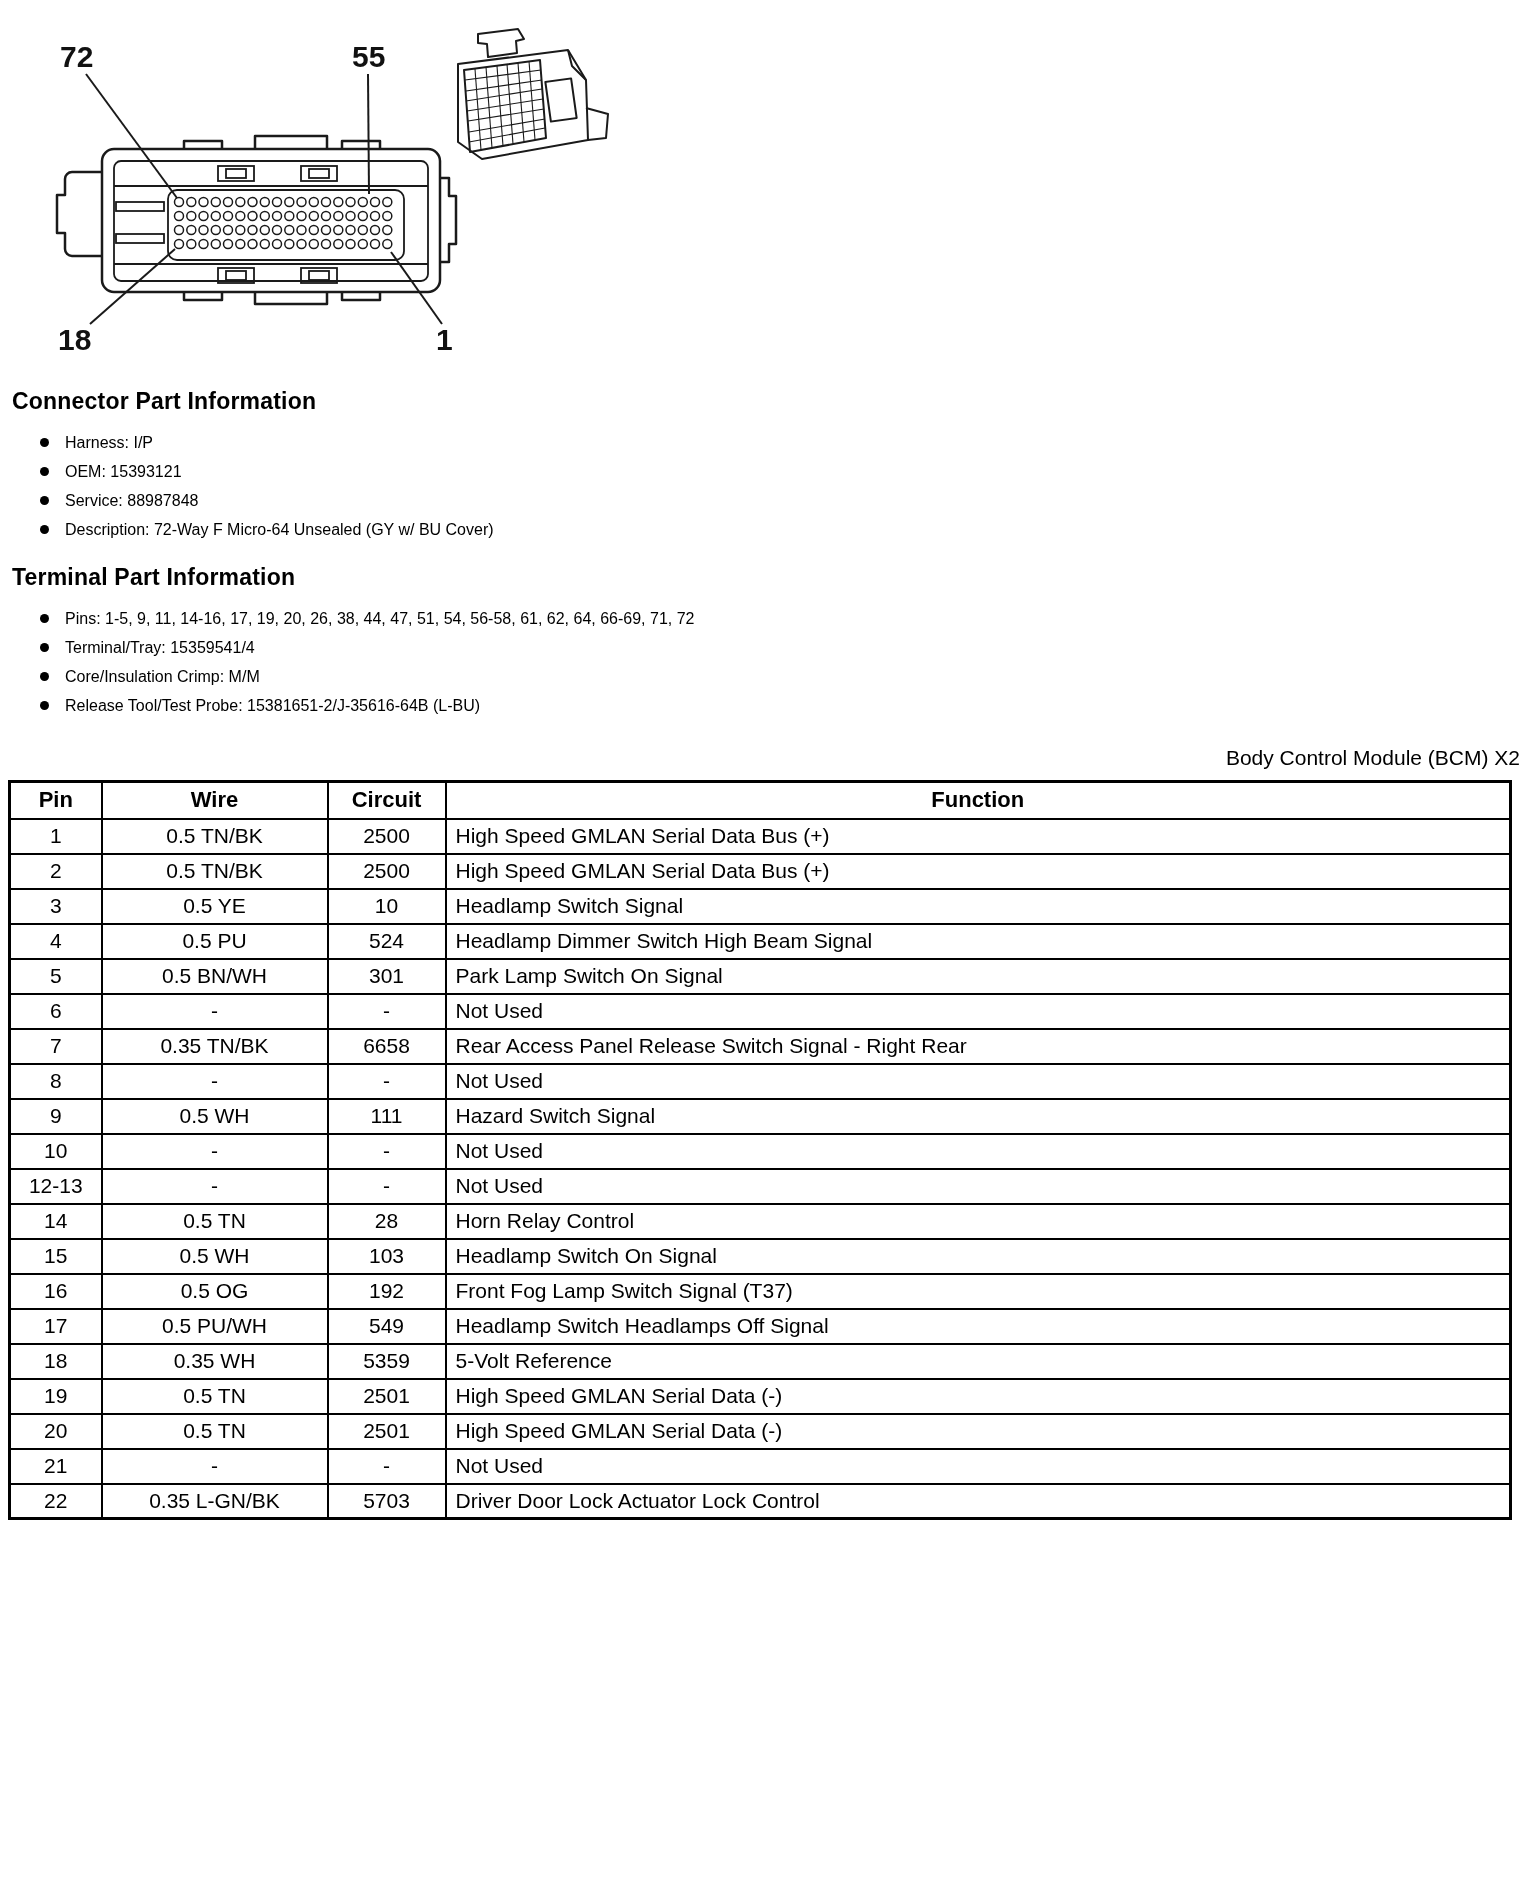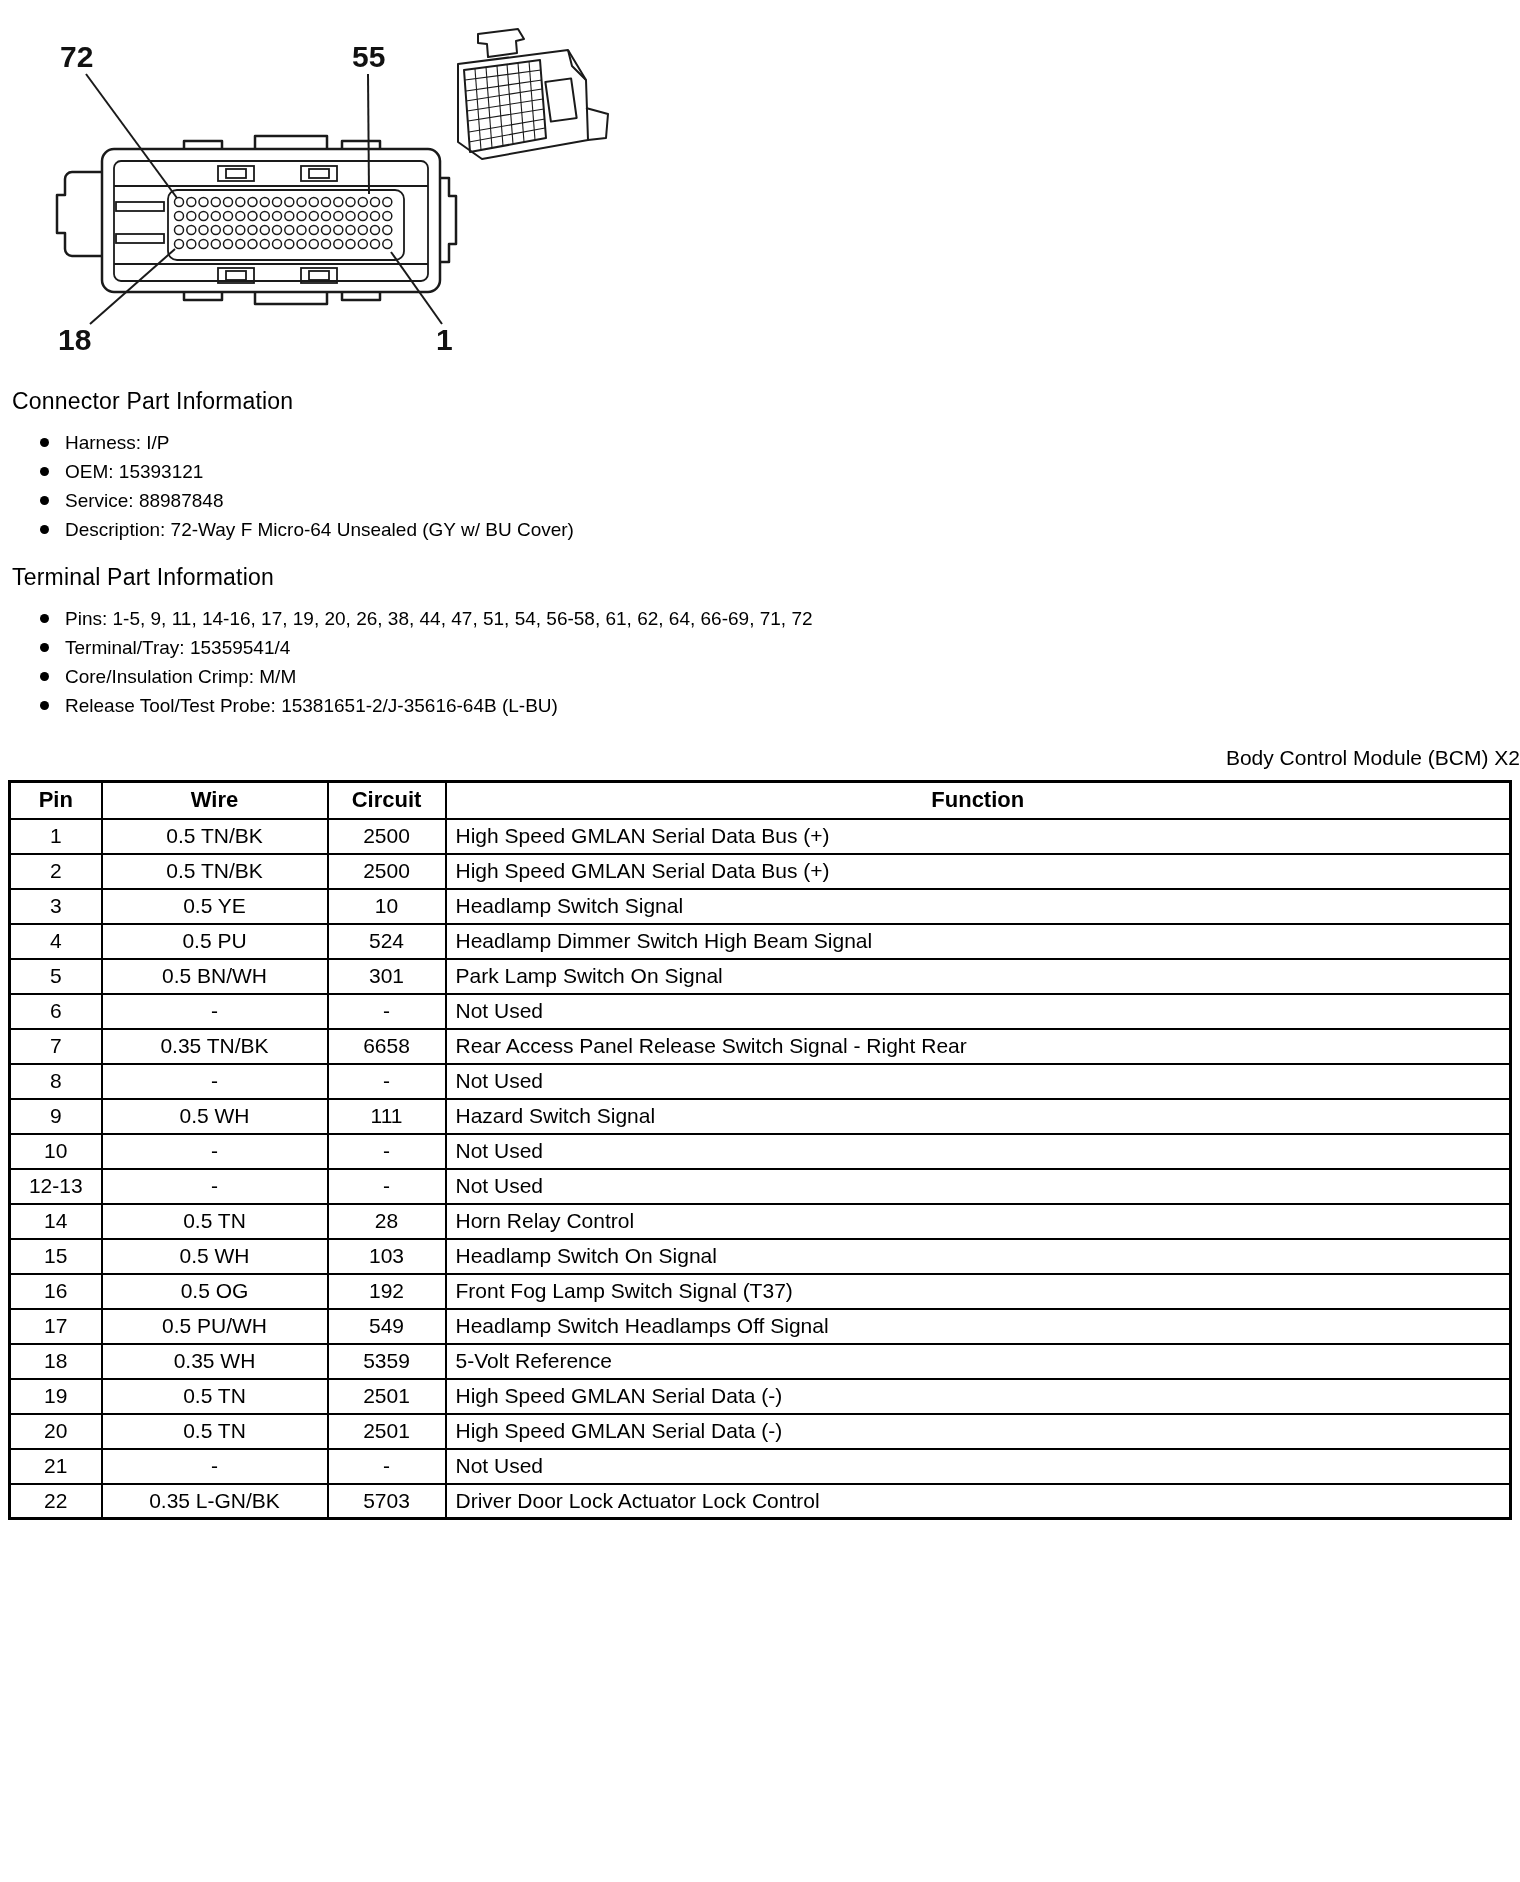--- a/index.html
+++ b/index.html
@@ -10,26 +10,26 @@
     color: #000;
     position: relative;
     overflow: hidden;
   }
   .page { position: absolute; inset: 0; background: #fff; margin-top: 16px; }
 
   .diagram { height: 372px; position: relative; }
   .diagram svg { position: absolute; left: 12px; top: 6px; }
 
   h2.section-heading {
-    font-size: 23px; font-weight: normal;
+    font-size: 23px; font-weight: bold;
     margin: 0 0 13px 12px; letter-spacing: 0.2px;
   }
   ul.bullets { list-style: none; margin: 0 0 20px 40px; }
   ul.bullets li {
-    font-size: 19px; line-height: 29px;
+    font-size: 16px; line-height: 29px;
     position: relative; padding-left: 25px;
   }
   ul.bullets li::before {
     content: ""; position: absolute; left: 0; top: 10px;
     width: 9px; height: 9px; background: #000; border-radius: 50%;
   }
   h2.terminal-heading { margin-top: 8px; }
 
   .table-title {
     text-align: right; font-weight: normal; font-size: 21px;

